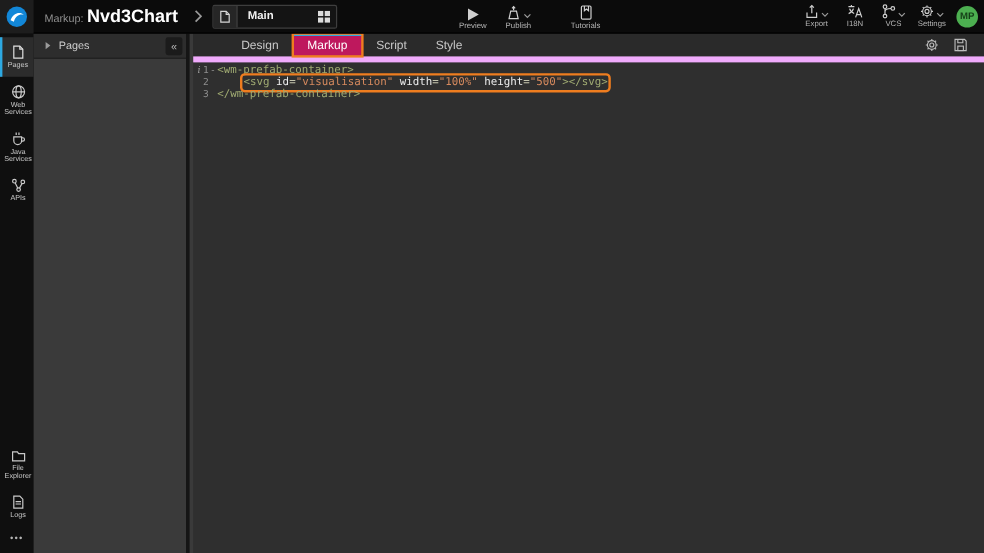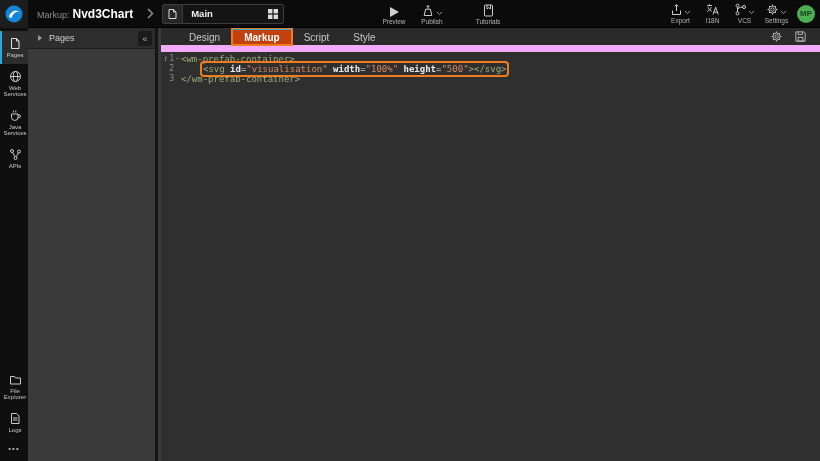--- a/index.html
+++ b/index.html
@@ -6,23 +6,23 @@
   html,body { width:820px; height:461px; overflow:hidden; background:#3a3a3a;
     font-family:"Liberation Sans", sans-serif; }
 
   
   .header { position:absolute; top:0; left:0; width:820px; height:28px;
     background:#0b0b0b; display:flex; align-items:center; z-index:10;
     border-bottom:1px solid #000; }
   .logo-box { width:28px; height:28px; background:#1d1d1d; display:flex;
     align-items:center; justify-content:center; flex:0 0 28px; cursor:pointer; }
   .project { margin-left:9px; font-size:9px; color:#8f8f8f; white-space:nowrap; }
-  .project b { color:#ffffff; font-size:12px; margin-left:3px; }
+  .project b { color:#ffffff; font-size:15px; margin-left:3px; }
   .hdr-chevron { margin-left:14px; display:flex; align-items:center; }
-  .main-tab { margin-left:8px; width:122px; height:20px; border:1px solid #3e3e3e;
+  .main-tab { margin-left:8px; width:104px; height:20px; border:1px solid #3e3e3e;
     background:#141414; border-radius:2px; display:flex; align-items:center; cursor:pointer; }
   .main-tab .file-box { width:20px; height:18px; background:#262626;
     border-right:1px solid #3e3e3e; display:flex; align-items:center; justify-content:center; }
   .main-tab .mt-label { flex:1; padding-left:8px; color:#f0f0f0; font-weight:bold; font-size:9.5px; }
   .main-tab .grid-box { width:20px; display:flex; align-items:center; justify-content:center; }
 
   .center-actions { position:absolute; left:376px; top:0; height:28px; display:flex; }
   .hdr-action { height:28px; display:flex; flex-direction:column; align-items:center;
     justify-content:center; gap:1px; color:#b5b5b5; font-size:6.5px; cursor:pointer; }
   .hdr-action .ic-row { display:flex; align-items:flex-end; height:13px; }
@@ -53,43 +53,43 @@
     font-size:9px; position:relative; cursor:pointer; }
   .tri { width:0; height:0; border-left:4px solid #9a9a9a;
     border-top:3px solid transparent; border-bottom:3px solid transparent; }
   .collapse-btn { position:absolute; right:3px; top:3px; width:14px; height:15px;
     background:#1b1b1b; color:#b5b5b5; font-size:9px; display:flex; align-items:center;
     justify-content:center; border-radius:2px; cursor:pointer; }
 
   
   .editor { position:absolute; left:161px; top:28px; right:0; bottom:0;
     background:#2f2f2f; display:flex; flex-direction:column; }
-  .tabbar { height:24px; background:#2a2a2a; border-bottom:7px solid #f0abfc;
-    display:flex; align-items:stretch; padding-left:16px; flex:0 0 24px; }
+  .tabbar { height:24px; background:#2a2a2a; border-bottom:5px solid #f0abfc;
+    display:flex; align-items:stretch; padding-left:28px; flex:0 0 24px; }
   .tab { padding:0 12px; display:flex; align-items:center; font-size:10px;
     color:#c8c8c8; border-top:2px solid transparent; cursor:pointer; }
-  .tab.active { background:#c2410c; border-top-color:#2da9e2; color:#ffffff; font-weight:bold; }
+  .tab.active { background:#be185d; border-top-color:#2da9e2; color:#ffffff; font-weight:normal; }
   .tab.annotated { outline:2px solid #ef7d1f; outline-offset:-1px; }
   .tabbar-icons { margin-left:auto; display:flex; align-items:center; gap:11px; padding-right:13px; }
   .tb-icon { cursor:pointer; display:flex; }
 
   .code { flex:1; padding-top:2px; font-family:"DejaVu Sans Mono", monospace;
     font-size:9px; line-height:10px; color:#d8d8d8; }
   .code-row { display:flex; height:10px; align-items:center; }
   .gutter { width:13px; display:flex; align-items:center; justify-content:flex-end;
     color:#8f8f8f; font-size:8px; }
   .gutter .info { color:#9a9a9a; font-style:italic; margin-right:2px;
     font-family:"DejaVu Serif", serif; }
   .fold-slot { width:7px; color:#8f8f8f; font-size:8px; text-align:center; cursor:pointer; }
   .line-content { white-space:pre; }
   .indent { display:inline-block; width:22px; }
   .line-anno { display:inline-block; white-space:pre; outline:2px solid #ef7d1f;
     outline-offset:1px; border-radius:1px; }
   .tok-tag { color:#a0ab72; }
-  .tok-attr { color:#ececec; font-weight:bold; }
+  .tok-attr { color:#ececec; font-weight:normal; }
   .tok-punct { color:#c4c4ae; }
   .tok-val { color:#d68a5e; }
   .tok-plain { color:#d8d8d8; }
 
   svg { display:block; }
 </style>
 </head>
 <body>
 
 <div class="header">

